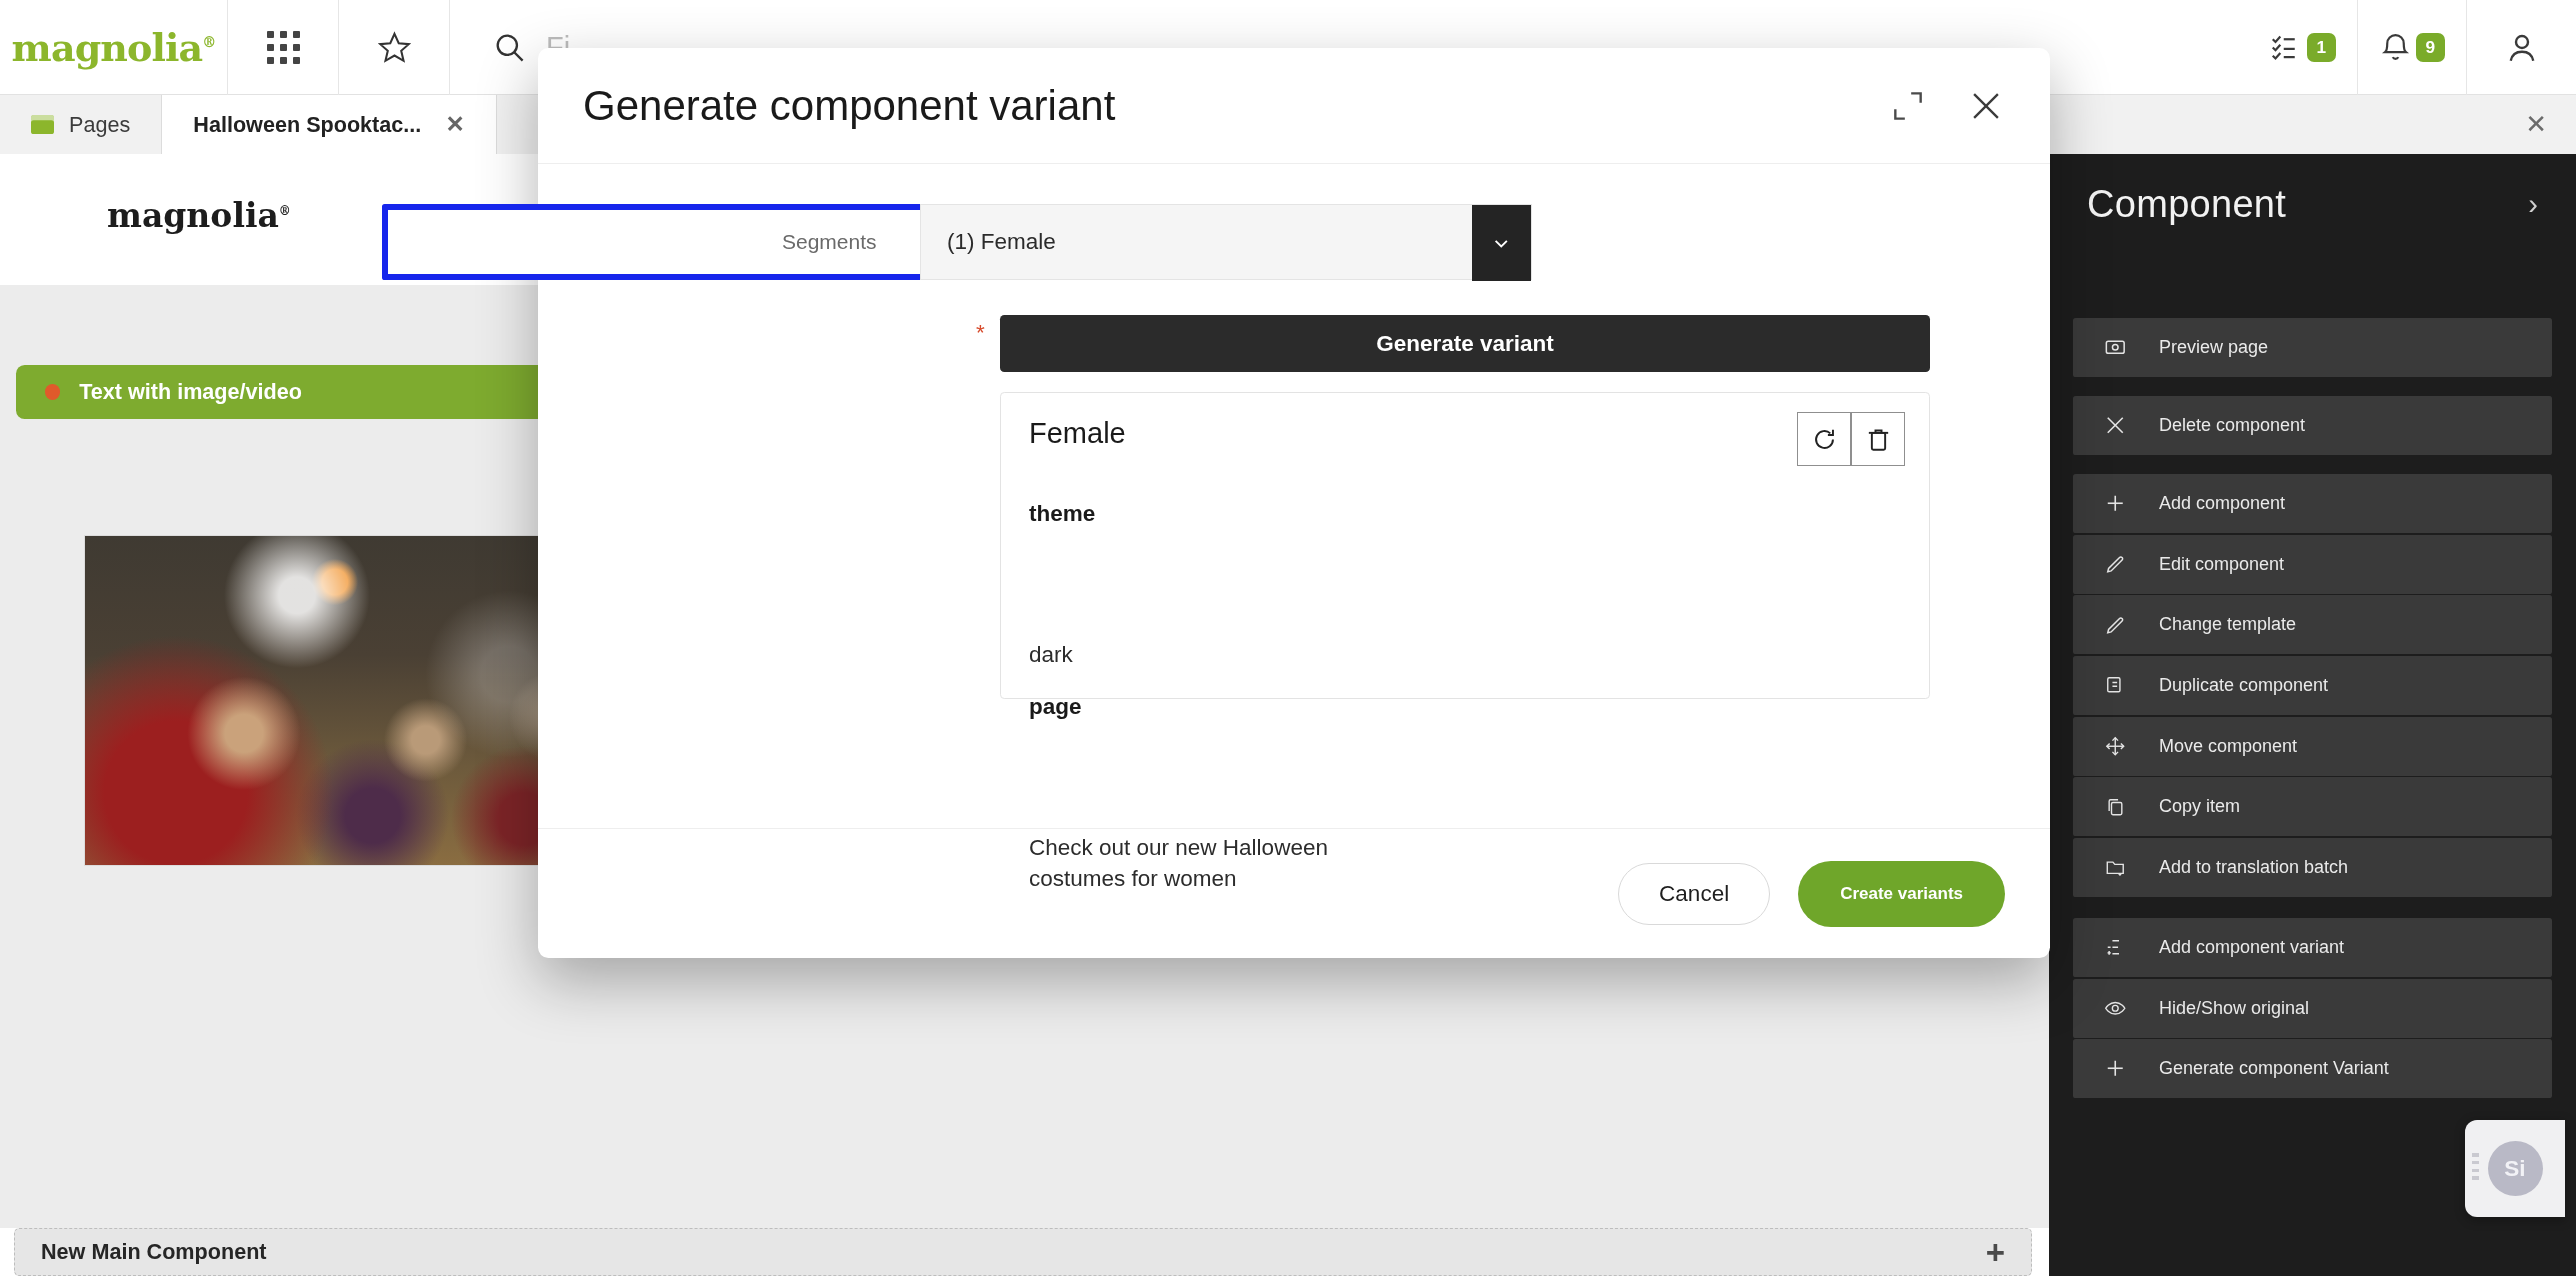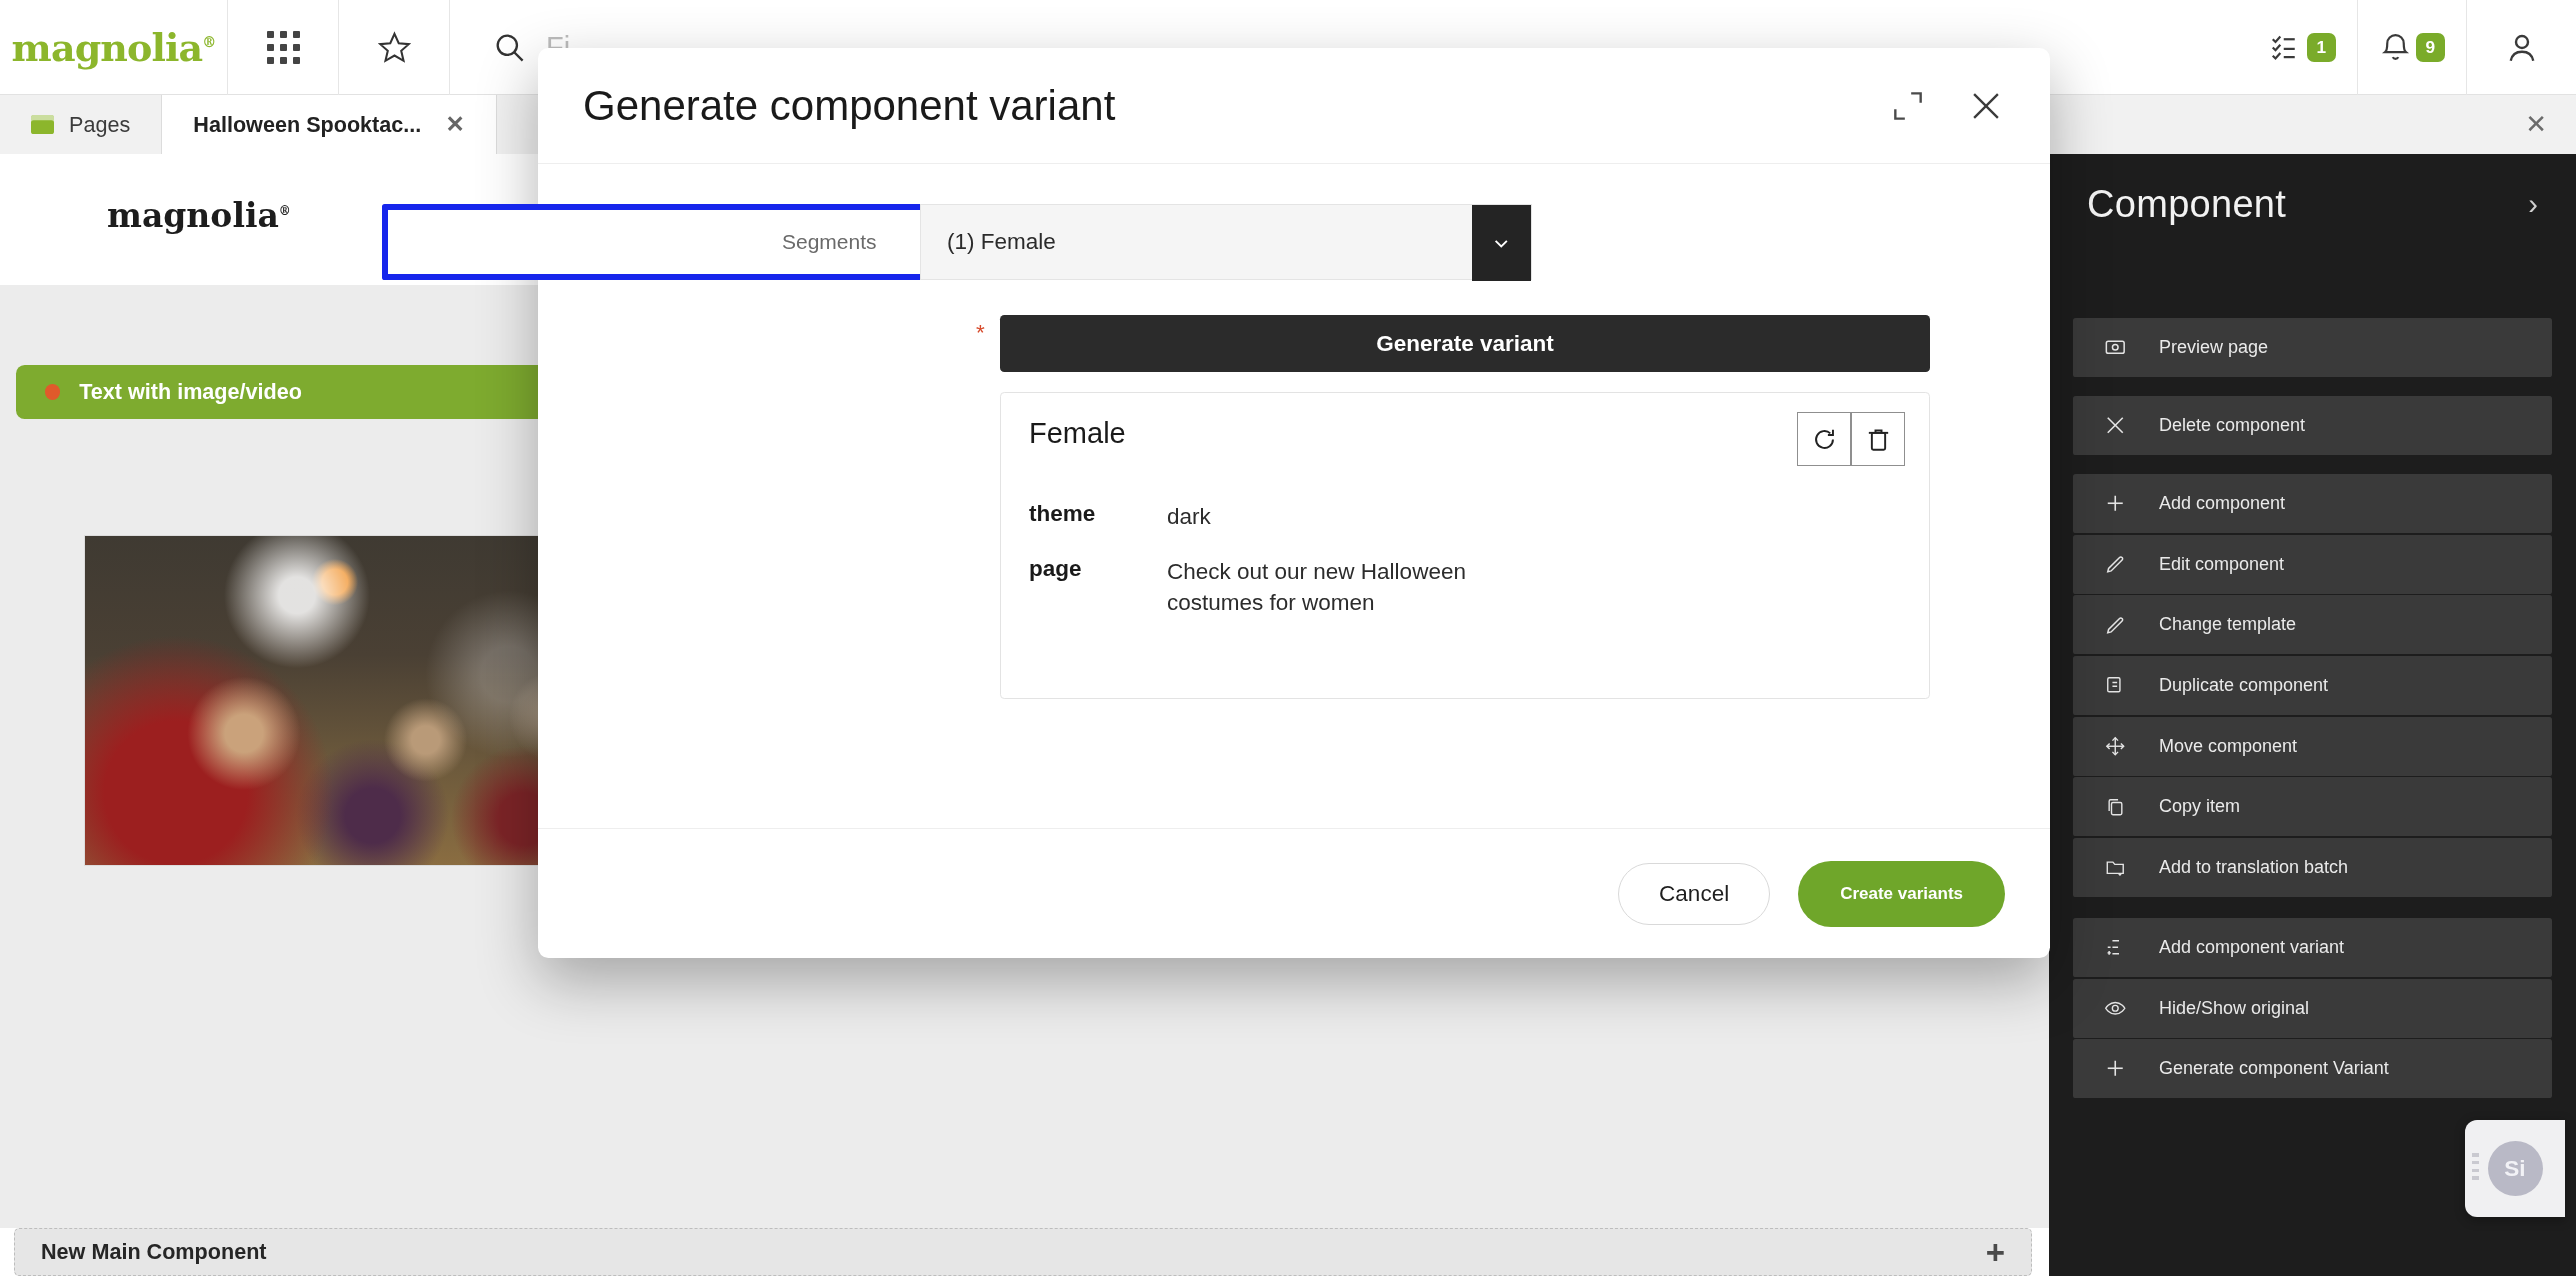--- a/index.html
+++ b/index.html
@@ -184,21 +184,21 @@
     position:absolute; left:462px; top:228px; width:930px; height:307px;
     background:#ffffff; border:0.9px solid #e3e3e3; border-radius:4.3px;
   }
   .vc-title{ position:absolute; left:28px; top:24px; font-size:29px; color:#1a1a1a;text-align:center; }
   .vc-actions{ position:absolute; right:24px; top:19px; display:flex; gap:0; }
   .vc-btn{
     width:54px; height:54px; border:0.9px solid #8f8f8f; background:#fff;
     display:flex; align-items:center; justify-content:center; color:#222;
   }
   .vc-rows{ position:absolute; left:28px; top:108px; right:24px; }
-  .vc-row{ display:flex; margin-bottom:24px; }
+  .vc-row{ display:flex; margin-bottom:24px;flex-direction:column; }
   .vc-key{ width:138px; font-size:22.5px; font-weight:700; color:#1a1a1a; flex:0 0 138px;}
   .vc-val{ font-size:22.5px; color:#2c2c2c; line-height:1.38; max-width:372px; }
   .vc-val.sel{ background:#bcd6f2; }
 
   .modal-foot{
     height:130px; border-top:0.9px solid #eeeeee; display:flex; align-items:center;
     justify-content:flex-end; gap:28px; padding-right:45px;
   }
   .btn-cancel{
     height:62px; padding:0 40px; border-radius:31px; border:0.9px solid #d9d9d9;

